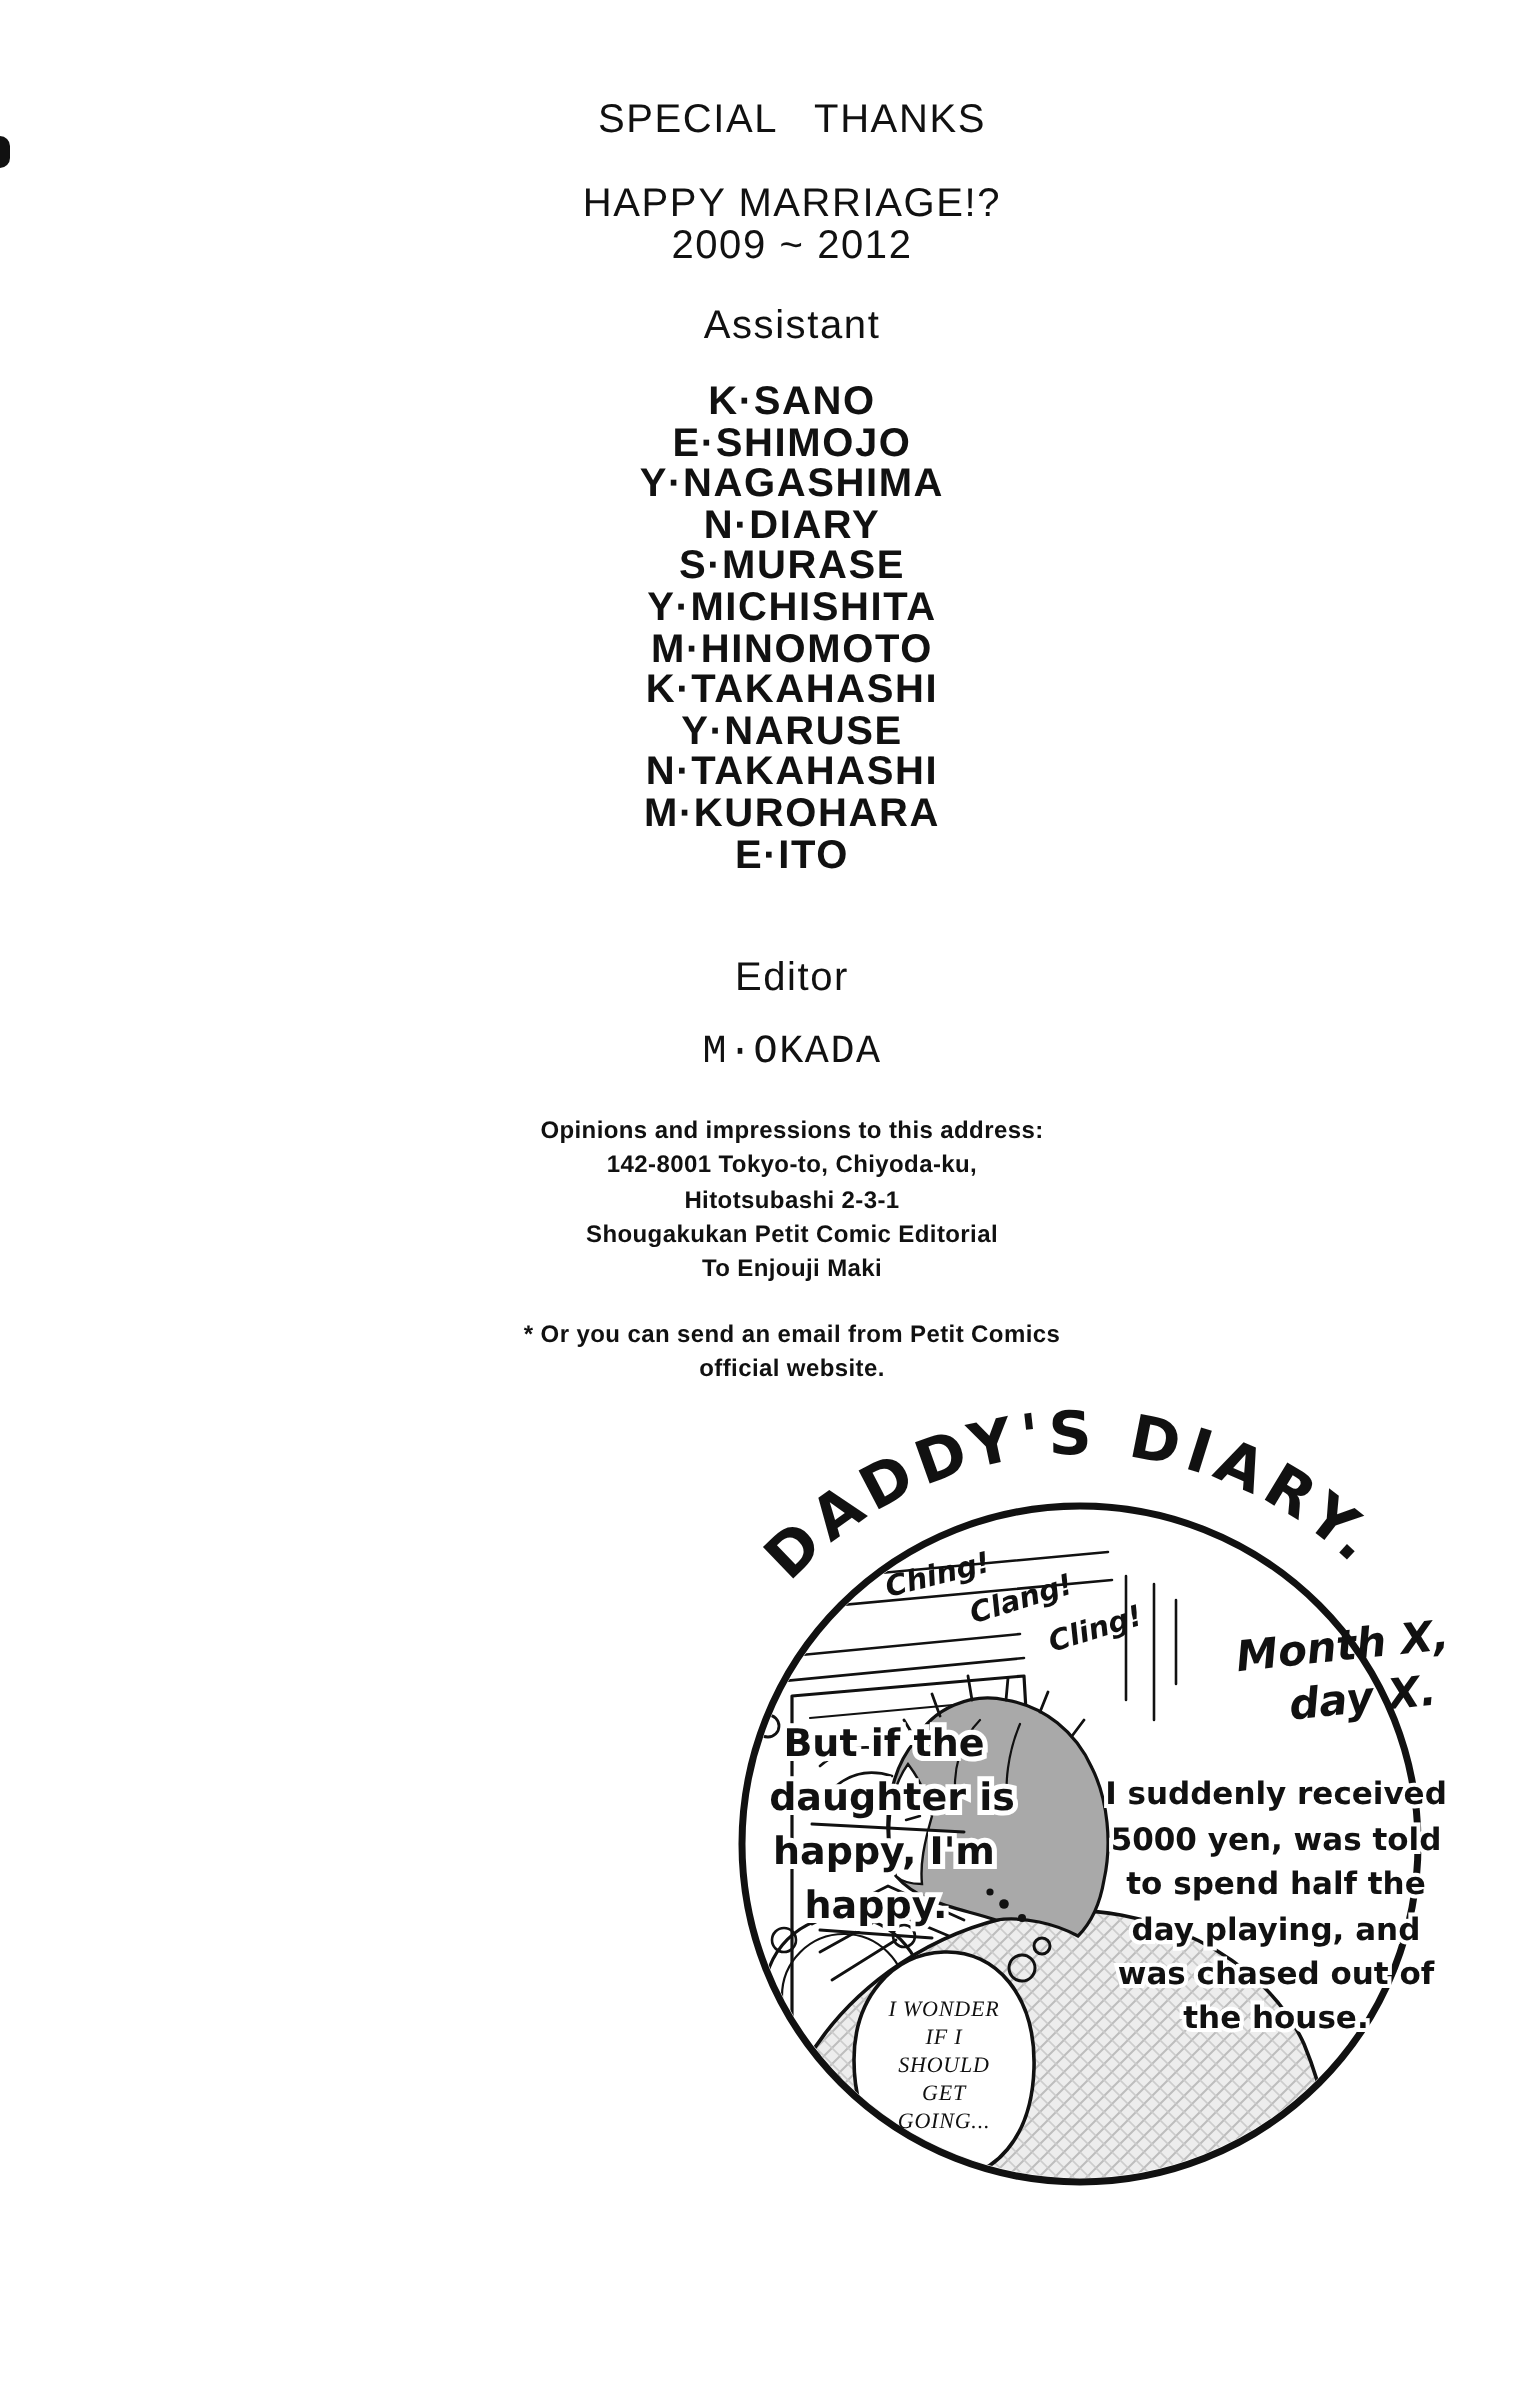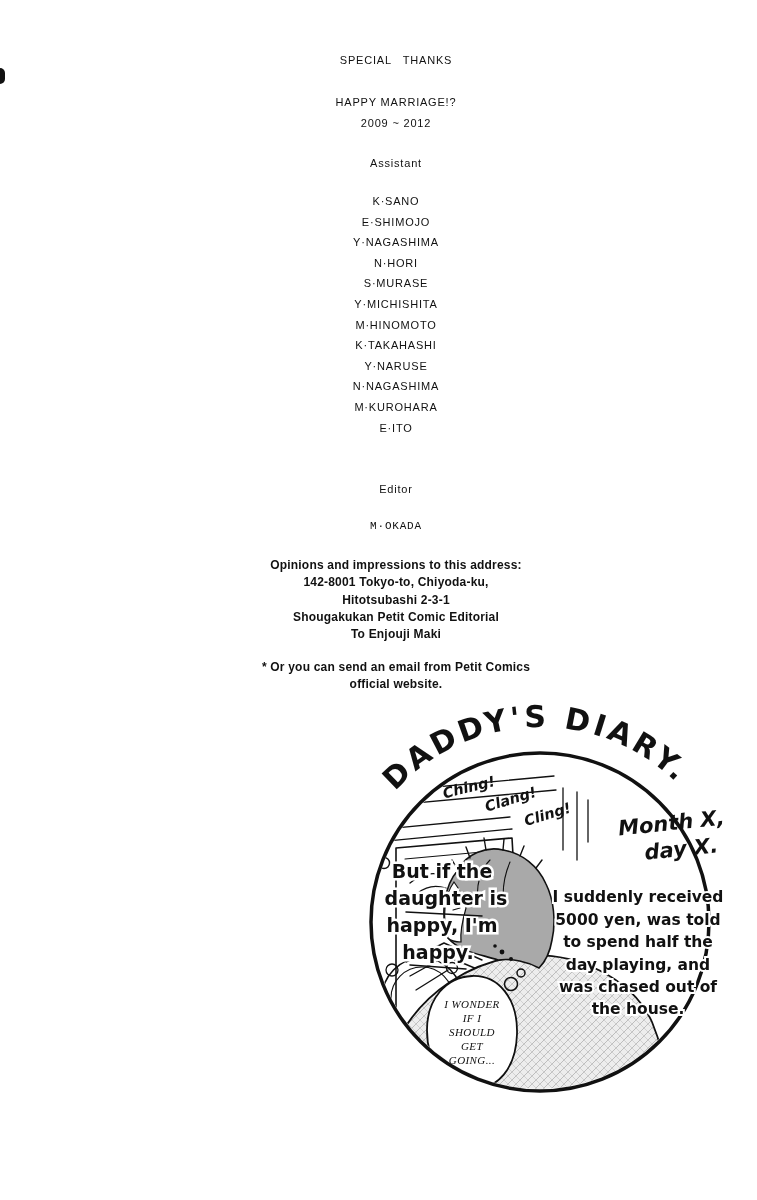--- a/index.html
+++ b/index.html
@@ -2,26 +2,26 @@
 <html><head>
 <meta charset="utf-8">
 <style>
   html,body{margin:0;padding:0;background:#fff;}
   .page{position:relative;width:757px;height:1200px;background:#ffffff;overflow:hidden;
         font-family:"Liberation Sans",sans-serif;color:#111;}
   .edge-mark{position:absolute;left:0;top:68px;width:5px;height:16px;background:#111;
              border-radius:0 8px 8px 0;}
   .credits{position:absolute;left:34px;top:0;width:724px;text-align:center;}
   .cblock{position:absolute;left:0;width:100%;text-align:center;}
-  .cline{font-size:11px;letter-spacing:0.8px;line-height:21px;white-space:pre;}
+  .cline{font-size:20px;letter-spacing:0.8px;line-height:21px;white-space:pre;}
   .sp-thanks{top:50px;}
   .title-block{top:92px;}
   .assist-label{top:153px;text-align:center;}
   .names{top:191px;}
-  .names .cline{line-height:20.6px;}
+  .names .cline{line-height:20.6px;font-weight:bold;}
   .editor-label{top:479px;text-align:center;}
   .editor-name{top:516px;font-family:Liberation Mono, monospace;}
   .address{top:557px;}
   .address .cline,.note .cline{font-weight:bold;font-size:12px;letter-spacing:0.2px;line-height:17.3px;}
   .note{top:659px;}
   svg{position:absolute;left:340px;top:700px;}
   svg text{fill:#111;}
   .sketch{stroke:#111;fill:none;stroke-linecap:round;stroke-linejoin:round;}
   .cap{font-family:"DejaVu Sans",sans-serif;font-weight:bold;paint-order:stroke;stroke:#fff;}
   .hand{font-family:"DejaVu Sans",sans-serif;font-weight:bold;font-style:italic;}
@@ -41,27 +41,27 @@
       <div class="cline">HAPPY MARRIAGE!?</div>
       <div class="cline">2009 ~ 2012</div>
     </div>
 
     <div class="cblock assist-label cline">Assistant</div>
 
     <div class="cblock names">
       <div class="cline">K·SANO</div>
       <div class="cline">E·SHIMOJO</div>
       <div class="cline">Y·NAGASHIMA</div>
-      <div class="cline">N·HORI</div>
+      <div class="cline">N·DIARY</div>
       <div class="cline">S·MURASE</div>
       <div class="cline">Y·MICHISHITA</div>
       <div class="cline">M·HINOMOTO</div>
       <div class="cline">K·TAKAHASHI</div>
       <div class="cline">Y·NARUSE</div>
-      <div class="cline">N·NAGASHIMA</div>
+      <div class="cline">N·TAKAHASHI</div>
       <div class="cline">M·KUROHARA</div>
       <div class="cline">E·ITO</div>
     </div>
 
     <div class="cblock editor-label cline">Editor</div>
     <div class="cblock editor-name cline">M·OKADA</div>
 
     <div class="cblock address">
       <div class="cline">Opinions and impressions to this address:</div>
       <div class="cline">142-8001 Tokyo-to, Chiyoda-ku,</div>

